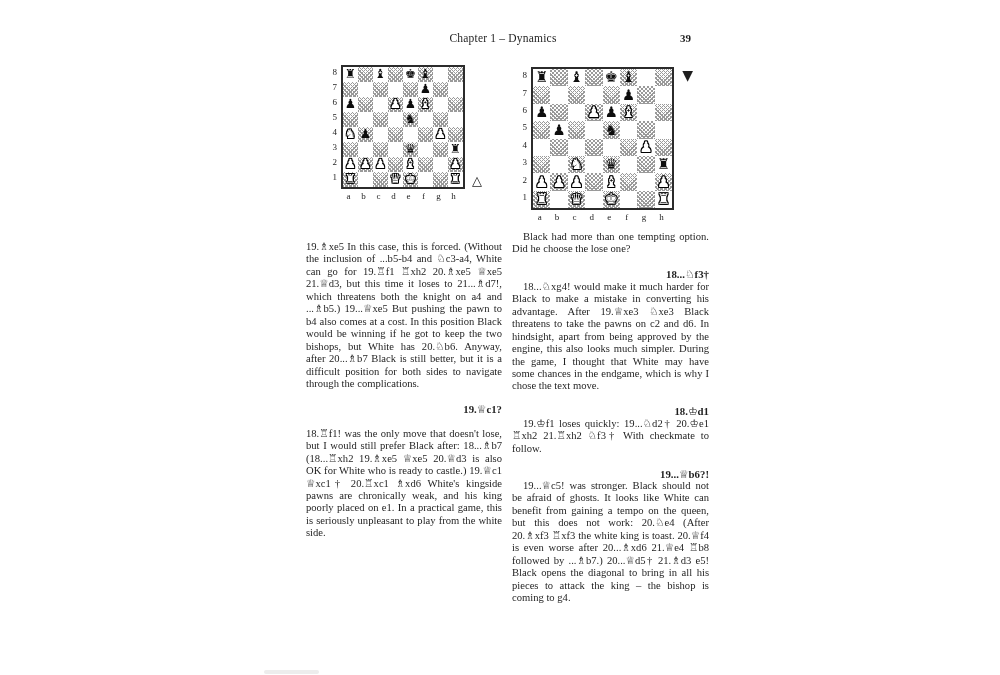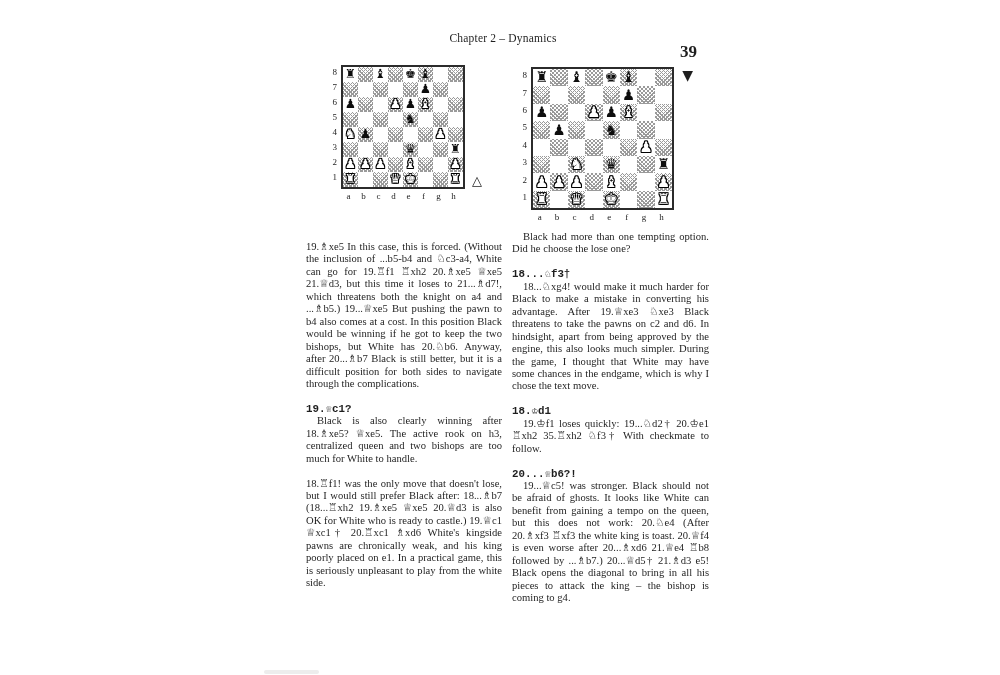--- a/index.html
+++ b/index.html
@@ -5,21 +5,21 @@
   html,body{margin:0;padding:0;}
   body{
     width:1000px;height:675px;position:relative;background:#ffffff;overflow:hidden;
     font-family:"Liberation Serif","DejaVu Serif","DejaVu Sans",serif;color:#1e1e1e;
   }
   
   .chapter-title{
     position:absolute;left:300px;top:32px;width:406px;text-align:center;
     font-size:11.5px;letter-spacing:.2px;
   }
-  .page-number{position:absolute;left:680px;top:42px;font-size:17px;font-weight:bold;}
+  .page-number{position:absolute;left:680px;top:32px;font-size:11px;font-weight:bold;}
   
   .diagram{position:absolute;display:grid;grid-template-columns:auto auto;column-gap:4px;}
   .diagram-left{--cell:15px;left:328px;top:65px;}
   .diagram-right{--cell:17.4px;left:518px;top:67px;}
   .ranks{display:grid;grid-template-rows:repeat(8,var(--cell));align-items:center;}
   .ranks div{font-size:9px;text-align:right;width:9px;line-height:1;}
   .board{
     display:grid;grid-template-columns:repeat(8,var(--cell));grid-template-rows:repeat(8,var(--cell));
     border:2px solid #2b2b2b;background:#fff;align-self:start;
   }
@@ -42,31 +42,31 @@
   .to-move{position:absolute;font-family:"DejaVu Sans",sans-serif;line-height:1;color:#1e1e1e;}
   .to-move.white-move{right:-17px;bottom:14px;font-size:13px;}
   .to-move.black-move{right:-19px;top:1px;font-size:14px;}
   
   .col{position:absolute;font-size:10.6px;line-height:12.45px;text-align:justify;}
   .col-left{left:306px;top:205px;width:196px;margin-top:36px;}
   .col-right{left:512px;top:231px;width:197px;}
   .col p{margin:0;}
   .col p.indent{text-indent:11px;}
   .col p.gap-above{margin-top:12.45px;}
-  .col h3{font-size:10.8px;margin:12.45px 0 0 0;text-align:left;font-family:Liberation Mono, monospace;}
+  .col h3{font-size:10.8px;margin:12.45px 0 0 0;text-align:right;}
   
   .screen-edge-artifact{
     position:absolute;left:264px;top:670px;width:55px;height:4px;
     background:#ededed;border-radius:2px;
   }
 </style>
 </head>
 <body>
 
-<div class="chapter-title">Chapter 2 – Dynamics</div>
+<div class="chapter-title">Chapter 1 – Dynamics</div>
 <div class="page-number">39</div>
 
 <div class="diagram diagram-left">
   <div class="ranks">
       <div>8</div>
       <div>7</div>
       <div>6</div>
       <div>5</div>
       <div>4</div>
       <div>3</div>
@@ -334,27 +334,26 @@
       <div>f</div>
       <div>g</div>
       <div>h</div>
     </div>
   <span class="to-move black-move">▼</span>
 </div>
 
 <div class="col col-left">
   <p>19.♗xe5 In this case, this is forced. (Without the inclusion of ...b5-b4 and ♘c3-a4, White can go for 19.♖f1 ♖xh2 20.♗xe5 ♕xe5 21.♕d3, but this time it loses to 21...♗d7!, which threatens both the knight on a4 and ...♗b5.) 19...♕xe5 But pushing the pawn to b4 also comes at a cost. In this position Black would be winning if he got to keep the two bishops, but White has 20.♘b6. Anyway, after 20...♗b7 Black is still better, but it is a difficult position for both sides to navigate through the complications.</p>
   <h3>19.♕c1?</h3>
-  <p class="indent">Black is also clearly winning after 18.♗xe5? ♕xe5. The active rook on h3, centralized queen and two bishops are too much for White to handle.</p>
   <p class="gap-above">18.♖f1! was the only move that doesn't lose, but I would still prefer Black after: 18...♗b7 (18...♖xh2 19.♗xe5 ♕xe5 20.♕d3 is also OK for White who is ready to castle.) 19.♕c1 ♕xc1† 20.♖xc1 ♗xd6 White's kingside pawns are chronically weak, and his king poorly placed on e1. In a practical game, this is seriously unpleasant to play from the white side.</p>
 </div>
 
 <div class="col col-right">
   <p class="indent">Black had more than one tempting option. Did he choose the lose one?</p>
   <h3>18...♘f3†</h3>
   <p class="indent">18...♘xg4! would make it much harder for Black to make a mistake in converting his advantage. After 19.♕xe3 ♘xe3 Black threatens to take the pawns on c2 and d6. In hindsight, apart from being approved by the engine, this also looks much simpler. During the game, I thought that White may have some chances in the endgame, which is why I chose the text move.</p>
   <h3>18.♔d1</h3>
-  <p class="indent">19.♔f1 loses quickly: 19...♘d2† 20.♔e1 ♖xh2 35.♖xh2 ♘f3† With checkmate to follow.</p>
-  <h3>20...♕b6?!</h3>
+  <p class="indent">19.♔f1 loses quickly: 19...♘d2† 20.♔e1 ♖xh2 21.♖xh2 ♘f3† With checkmate to follow.</p>
+  <h3>19...♕b6?!</h3>
   <p class="indent">19...♕c5! was stronger. Black should not be afraid of ghosts. It looks like White can benefit from gaining a tempo on the queen, but this does not work: 20.♘e4 (After 20.♗xf3 ♖xf3 the white king is toast. 20.♕f4 is even worse after 20...♗xd6 21.♕e4 ♖b8 followed by ...♗b7.) 20...♕d5† 21.♗d3 e5! Black opens the diagonal to bring in all his pieces to attack the king – the bishop is coming to g4.</p>
 </div>
 
 <div class="screen-edge-artifact"></div>
 
 </body></html>

